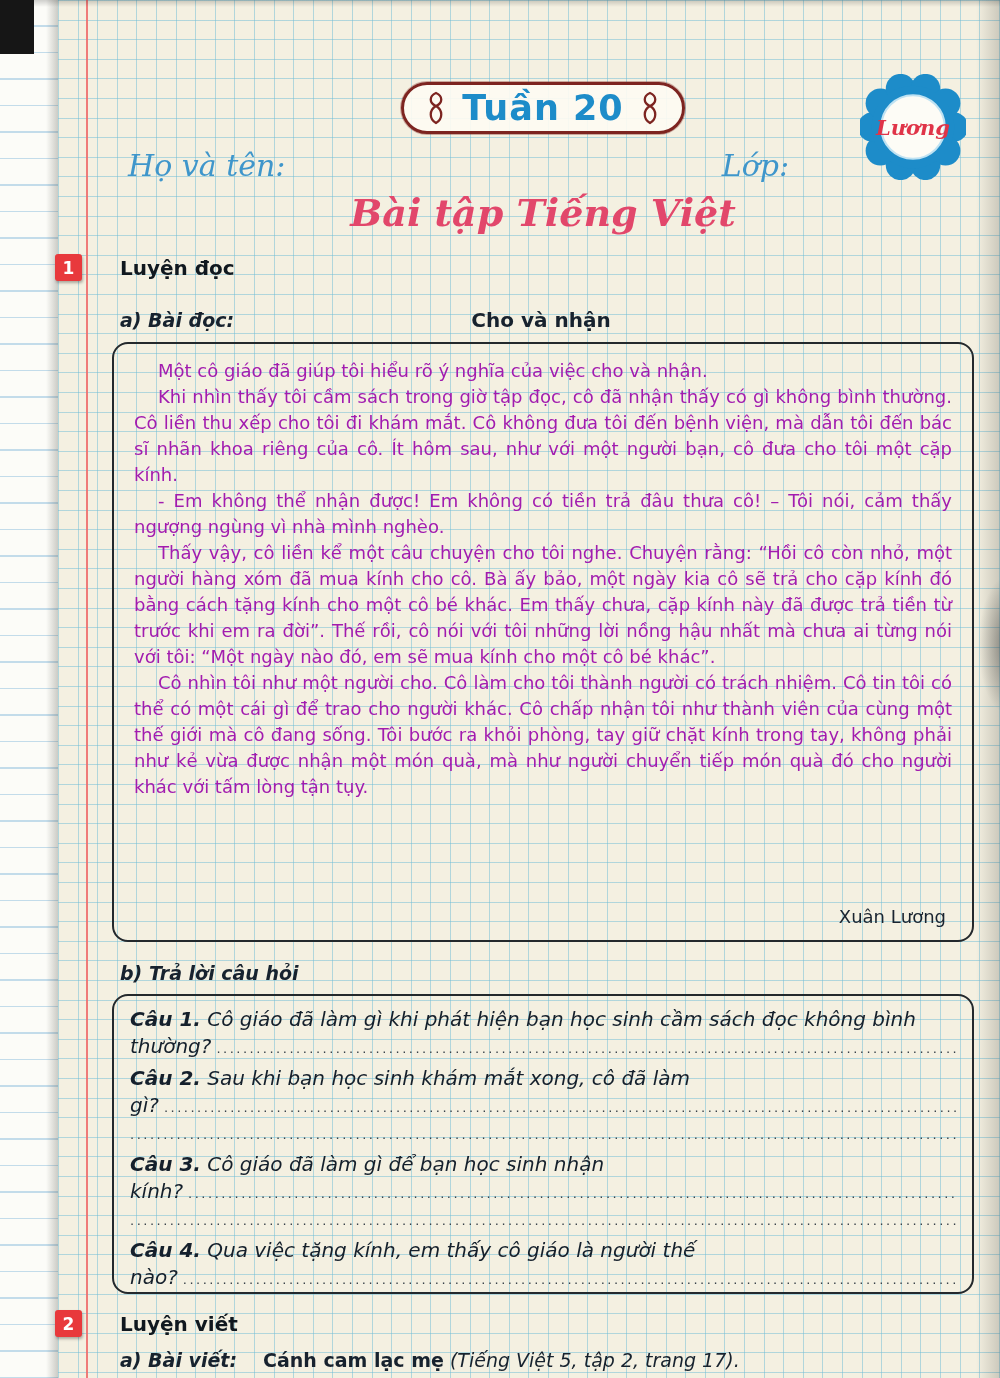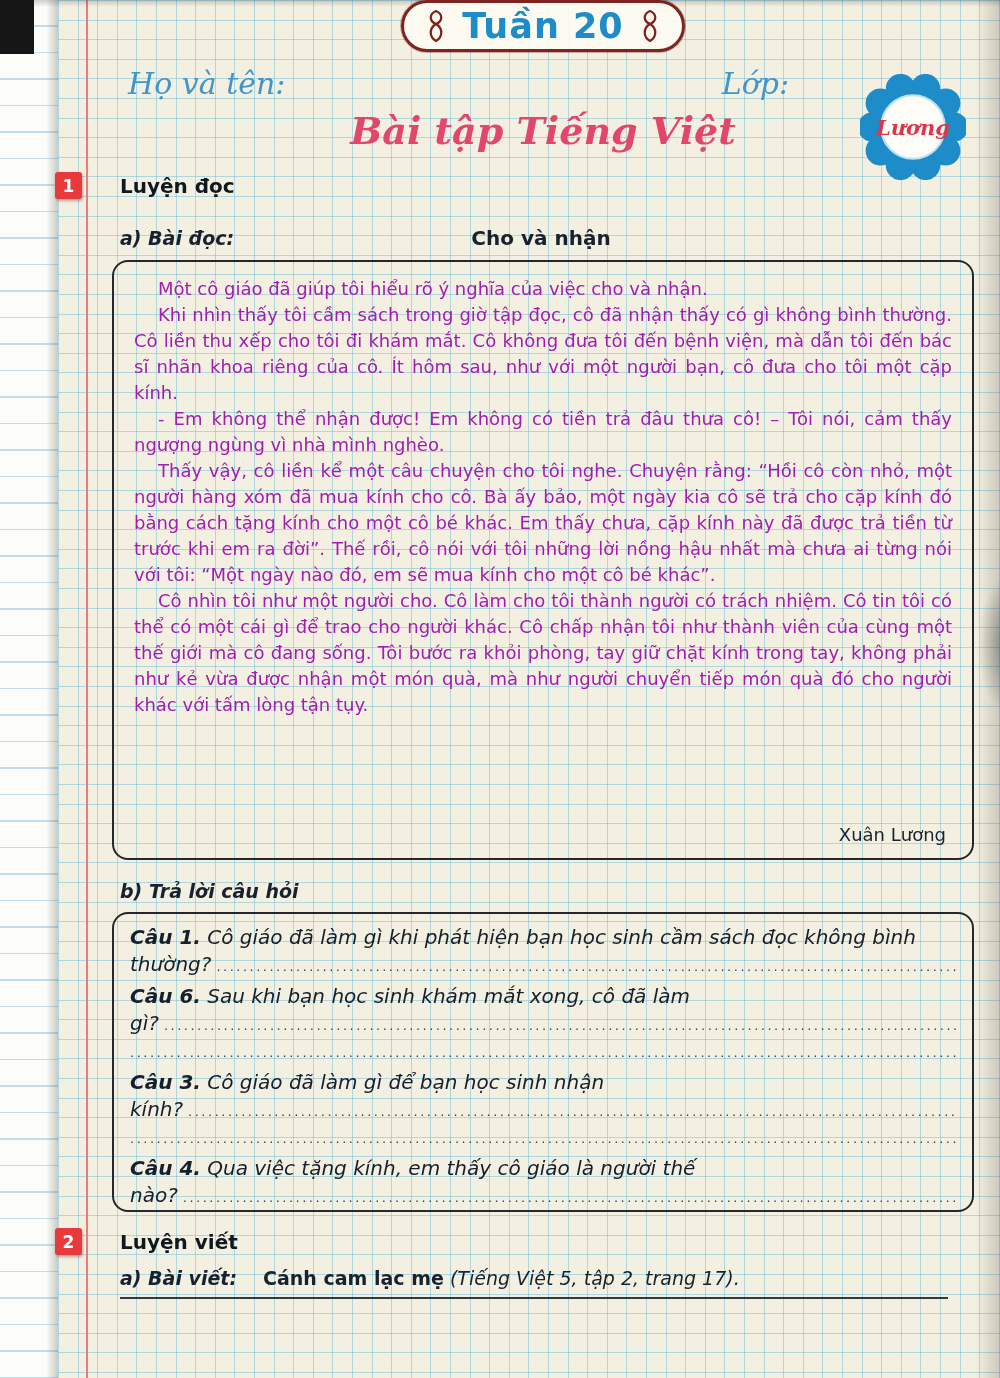--- a/index.html
+++ b/index.html
@@ -20,21 +20,21 @@
   .scan-corner{position:absolute;left:0;top:0;width:34px;height:54px;background:#161616;}
   .scan-top{position:absolute;left:34px;right:0;top:0;height:7px;background:linear-gradient(to bottom,rgba(0,0,0,0.18),rgba(0,0,0,0));}
   .scan-right{position:absolute;right:0;top:0;bottom:0;width:24px;background:linear-gradient(to right,rgba(60,60,55,0),rgba(60,60,55,0.22));}
   .scan-blob{position:absolute;right:-8px;top:575px;width:30px;height:140px;
     background:radial-gradient(ellipse at right center,rgba(40,40,40,0.45),rgba(40,40,40,0) 70%);}
 
   
   .content{position:relative;margin:0 26px 0 112px;}
 
   
-  .week-row{display:flex;justify-content:center;align-items:flex-end;}
+  .week-row{display:flex;justify-content:center;padding-top:82px;align-items:flex-end;}
   .week-pill{display:flex;align-items:center;gap:16px;border:3px solid var(--ornament-maroon,#7d2420);
     border-radius:26px;background:rgba(253,251,242,0.92);padding:3px 22px;
     box-shadow:0 0 0 1px rgba(125,36,32,0.35);}
   .week-title{font-size:35px;line-height:40px;font-weight:bold;color:var(--accent-blue,#1d8cc9);letter-spacing:1px;}
   .ornament{display:block;}
 
   .score-badge{position:absolute;top:74px;right:34px;width:106px;height:106px;}
   .score-badge svg{position:absolute;left:0;top:0;width:100%;height:100%;}
   .score-label{position:absolute;left:0;top:0;right:0;bottom:0;display:flex;align-items:center;justify-content:center;
     font-family:"DejaVu Serif",serif;font-style:italic;font-weight:bold;font-size:21px;color:var(--score-red,#e03448);}
@@ -160,21 +160,21 @@
 
     <div class="part-b-label">b) Trả lời câu hỏi</div>
 
     <div class="questions-box">
 
       <div class="q-block">
         <p class="q-line"><span class="q-label">Câu 1.</span> <span class="q-text">Cô giáo đã làm gì khi phát hiện bạn học sinh cầm sách đọc không bình thường?</span><span class="dots">......................................................................................................................................................................................................................</span></p>
       </div>
 
       <div class="q-block">
-        <p class="q-line"><span class="q-label">Câu 6.</span> <span class="q-text">Sau khi bạn học sinh khám mắt xong, cô đã làm gì?</span><span class="dots">......................................................................................................................................................................................................................</span></p>
+        <p class="q-line"><span class="q-label">Câu 2.</span> <span class="q-text">Sau khi bạn học sinh khám mắt xong, cô đã làm gì?</span><span class="dots">......................................................................................................................................................................................................................</span></p>
         <p class="answer-line">......................................................................................................................................................................................................................</p>
       </div>
 
       <div class="q-block">
         <p class="q-line"><span class="q-label">Câu 3.</span> <span class="q-text">Cô giáo đã làm gì để bạn học sinh nhận kính?</span><span class="dots">......................................................................................................................................................................................................................</span></p>
         <p class="answer-line">......................................................................................................................................................................................................................</p>
       </div>
 
       <div class="q-block">
         <p class="q-line"><span class="q-label">Câu 4.</span> <span class="q-text">Qua việc tặng kính, em thấy cô giáo là người thế nào?</span><span class="dots">......................................................................................................................................................................................................................</span></p>

